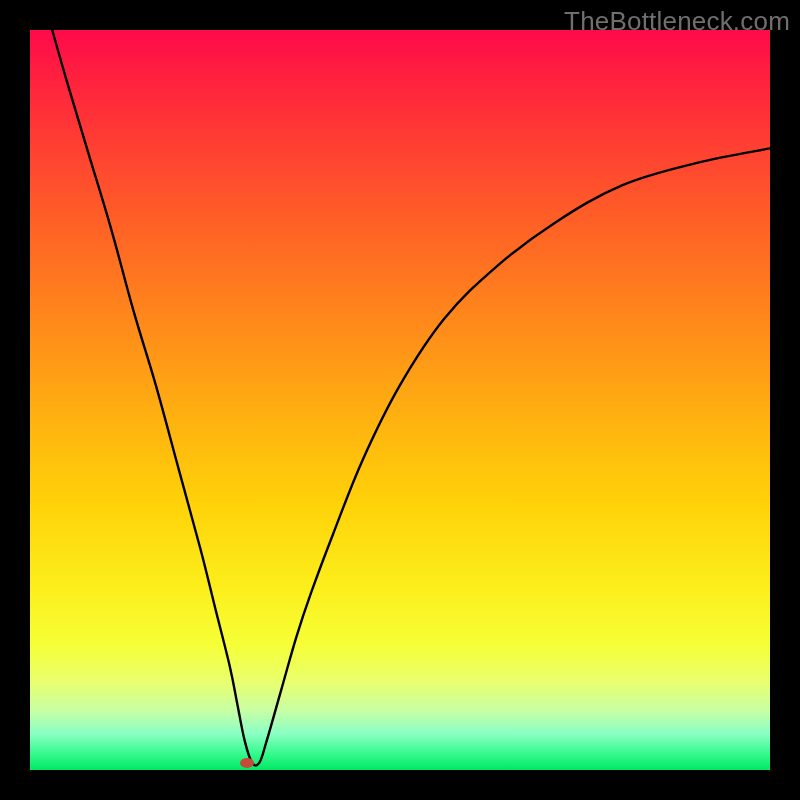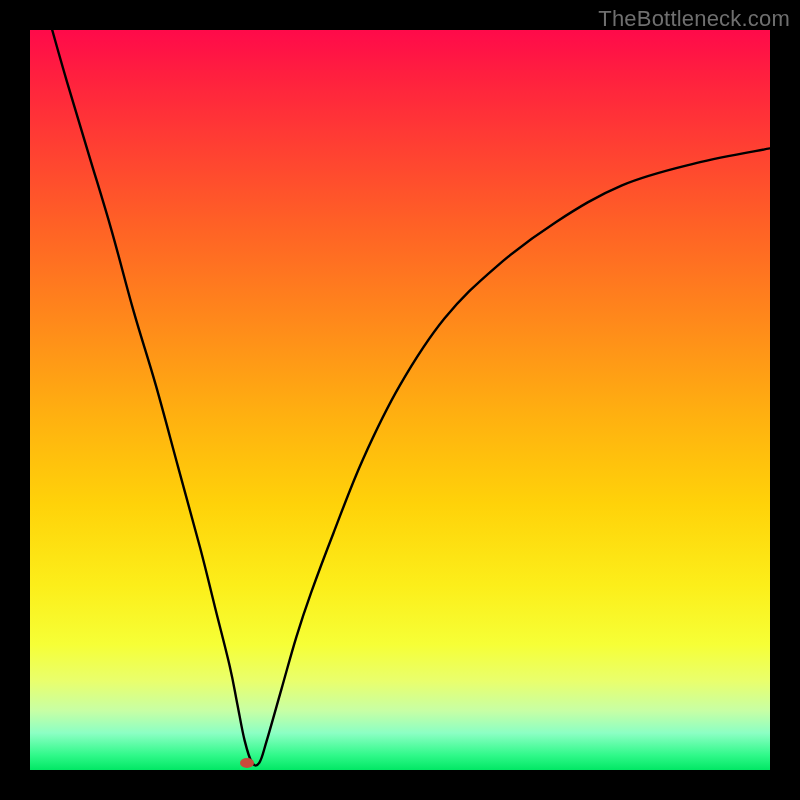--- a/index.html
+++ b/index.html
@@ -37,21 +37,21 @@
       #8cffc4 95%,
       #30f98a 98%,
       #02e765 100%
     );
   }
   .watermark {
     position: absolute;
     top: 6px;
     right: 10px;
     color: #6f6f6f;
-    font-size: 22px;
+    font-size: 26px;
     font-weight: 400;
     letter-spacing: 0.2px;
     user-select: none;
   }
   .curve-svg {
     position: absolute;
     inset: 0;
   }
   .marker {
     position: absolute;

